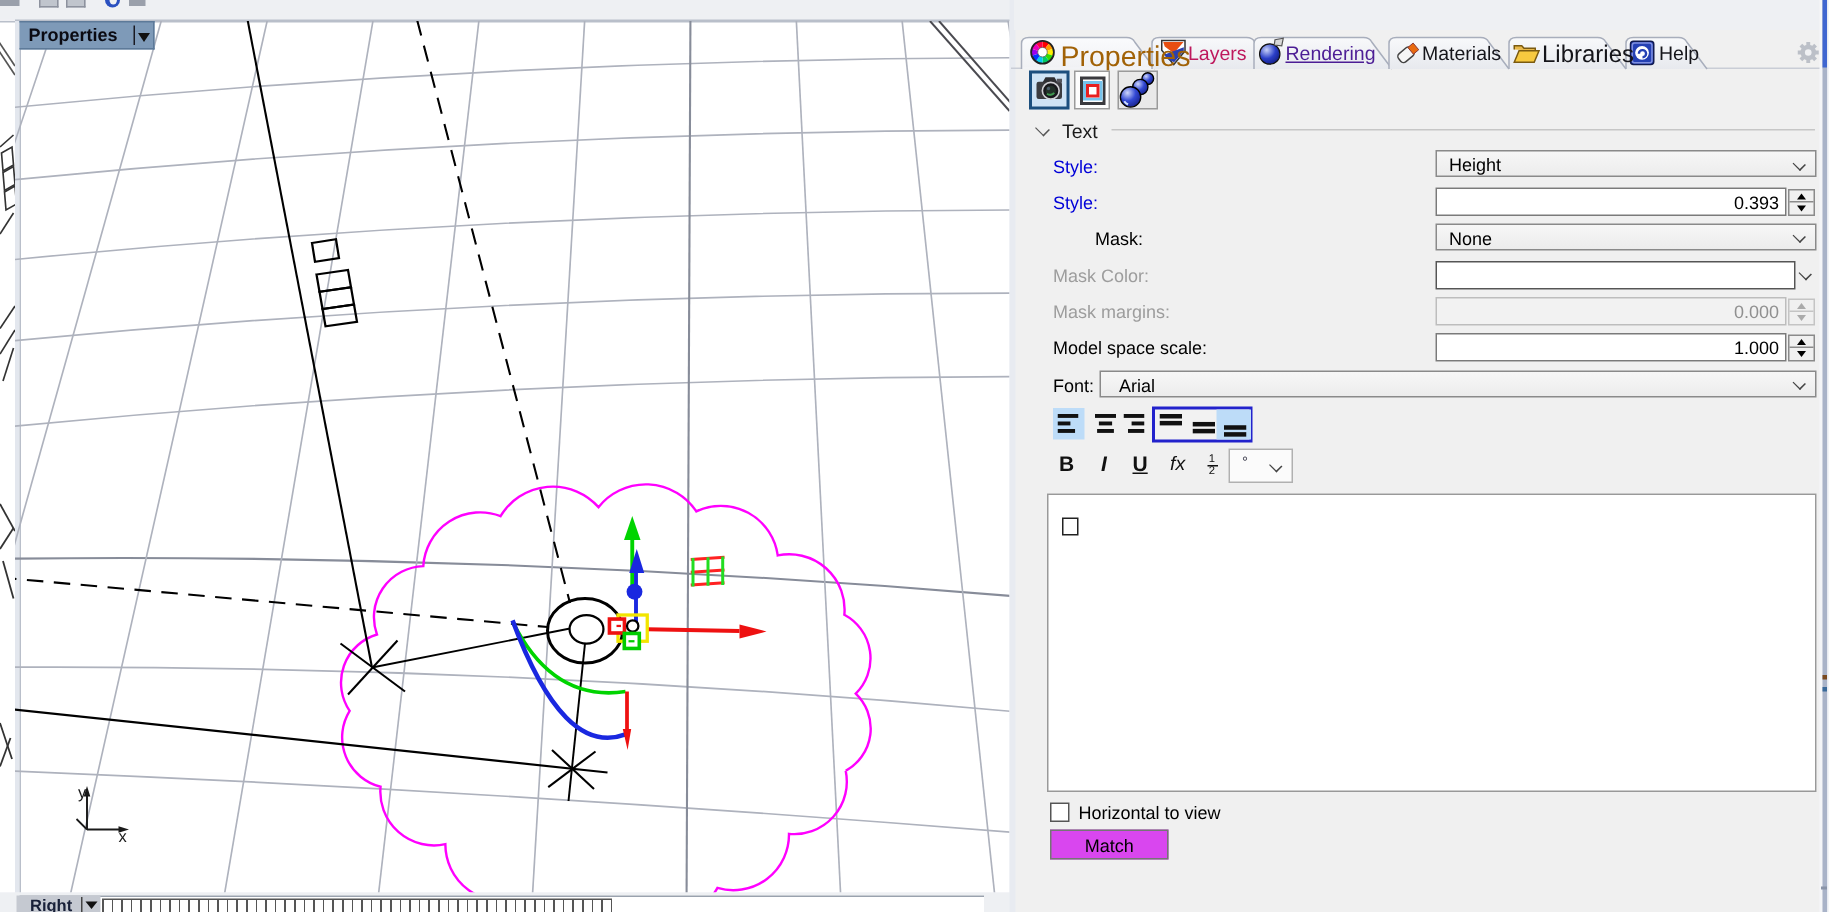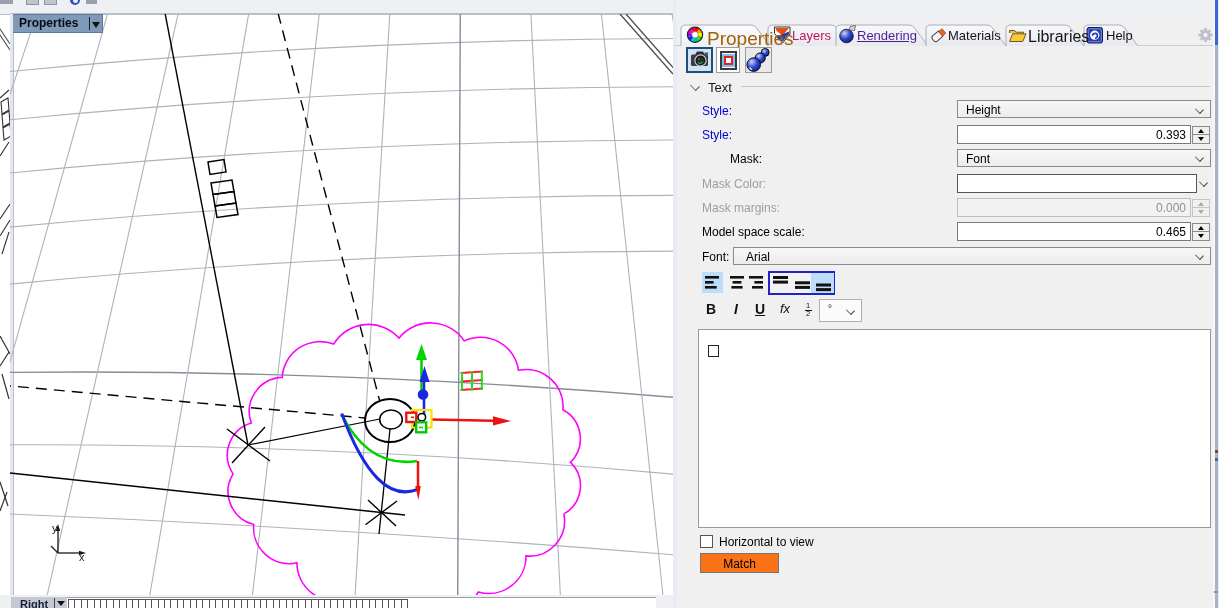--- a/index.html
+++ b/index.html
@@ -268,40 +268,40 @@
 <div class="abs" style="left:957px;top:125px;width:234px;height:19px;background:#fff;border:1px solid #7a7a7a;"></div>
 <div class="abs" style="left:0;top:128px;width:1186px;text-align:right;font-size:12px;color:#000;">0.393</div>
 <div style="position:absolute;left:1192px;top:125.5px;width:18px;height:18px;border:1px solid #8a8a8a;background:#f0f0f0;box-sizing:border-box;">
 <div style="position:absolute;left:0;top:0;width:100%;height:50%;border-bottom:1px solid #8a8a8a;"></div>
 <div style="position:absolute;left:4.5px;top:2.5px;width:0;height:0;border-left:3.5px solid transparent;border-right:3.5px solid transparent;border-bottom:4px solid #000;"></div>
 <div style="position:absolute;left:4.5px;top:10.5px;width:0;height:0;border-left:3.5px solid transparent;border-right:3.5px solid transparent;border-top:4px solid #000;"></div>
 </div>
 
 <div class="lbl" style="left:702px;top:152px;margin-left:28px;">Mask:</div>
 <div class="combo" style="left:957px;top:149px;width:254px;height:18px;">
-    <span>Font</span>
+    <span>None</span>
   </div>
 <div style="position:absolute;left:1196px;top:154px;width:7px;height:7px;border-right:1.4px solid #444;border-bottom:1.4px solid #444;transform:rotate(45deg) scale(1,0.8);"></div>
 
 <div class="lbl" style="left:702px;top:177px;color:#9d9d9d;">Mask Color:</div>
 <div class="abs" style="left:957px;top:174px;width:240px;height:19px;background:#fff;border:1.4px solid #555;"></div>
 <div style="position:absolute;left:1200px;top:179px;width:7px;height:7px;border-right:1.4px solid #444;border-bottom:1.4px solid #444;transform:rotate(45deg) scale(1,0.8);"></div>
 
 <div class="lbl" style="left:702px;top:201px;color:#9d9d9d;">Mask margins:</div>
 <div class="abs" style="left:957px;top:198px;width:234px;height:19px;background:#f2f2f2;border:1px solid #bdbdbd;"></div>
 <div class="abs" style="left:0;top:201px;width:1186px;text-align:right;font-size:12px;color:#909090;">0.000</div>
 <div style="position:absolute;left:1192px;top:198.5px;width:18px;height:18px;border:1px solid #c4c4c4;background:#f0f0f0;box-sizing:border-box;">
 <div style="position:absolute;left:0;top:0;width:100%;height:50%;border-bottom:1px solid #c4c4c4;"></div>
 <div style="position:absolute;left:4.5px;top:2.5px;width:0;height:0;border-left:3.5px solid transparent;border-right:3.5px solid transparent;border-bottom:4px solid #aaa;"></div>
 <div style="position:absolute;left:4.5px;top:10.5px;width:0;height:0;border-left:3.5px solid transparent;border-right:3.5px solid transparent;border-top:4px solid #aaa;"></div>
 </div>
 
 <div class="lbl" style="left:702px;top:225px;">Model space scale:</div>
 <div class="abs" style="left:957px;top:222px;width:234px;height:19px;background:#fff;border:1px solid #7a7a7a;"></div>
-<div class="abs" style="left:0;top:225px;width:1186px;text-align:right;font-size:12px;color:#000;">0.465</div>
+<div class="abs" style="left:0;top:225px;width:1186px;text-align:right;font-size:12px;color:#000;">1.000</div>
 <div style="position:absolute;left:1192px;top:222.5px;width:18px;height:18px;border:1px solid #8a8a8a;background:#f0f0f0;box-sizing:border-box;">
 <div style="position:absolute;left:0;top:0;width:100%;height:50%;border-bottom:1px solid #8a8a8a;"></div>
 <div style="position:absolute;left:4.5px;top:2.5px;width:0;height:0;border-left:3.5px solid transparent;border-right:3.5px solid transparent;border-bottom:4px solid #000;"></div>
 <div style="position:absolute;left:4.5px;top:10.5px;width:0;height:0;border-left:3.5px solid transparent;border-right:3.5px solid transparent;border-top:4px solid #000;"></div>
 </div>
 
 <div class="lbl" style="left:702px;top:250px;">Font:</div>
 <div class="combo" style="left:733px;top:247px;width:478px;height:18px;">
     <span style="left:12px;">Arial</span>
   </div>
@@ -348,21 +348,21 @@
 <div class="abs" style="left:819px;top:299px;width:43px;height:23px;background:#fbfbfb;border:1px solid #b0b0b0;"></div>
 <div class="abs" style="left:828px;top:303px;font-size:10px;color:#334;">°</div>
 <div style="position:absolute;left:847px;top:307px;width:7px;height:7px;border-right:1.4px solid #444;border-bottom:1.4px solid #444;transform:rotate(45deg) scale(1,0.8);"></div>
 
 <div class="abs" style="left:698px;top:329px;width:513px;height:199px;background:#fff;border:1px solid #999;"></div>
 <div class="abs" style="left:708px;top:344.5px;width:11px;height:12px;border:1.4px solid #222;"></div>
 
 <div class="abs" style="left:700px;top:535px;width:13px;height:13px;background:#fff;border:1px solid #555;"></div>
 <div class="lbl" style="left:719px;top:535px;">Horizontal to view</div>
 
-<div class="abs" style="left:700px;top:553px;width:79px;height:20px;background:#f97316;border:1px solid #757575;text-align:center;font-size:12px;color:#000;padding-top:2.5px;">Match</div>
+<div class="abs" style="left:700px;top:553px;width:79px;height:20px;background:#d946ef;border:1px solid #757575;text-align:center;font-size:12px;color:#000;padding-top:2.5px;">Match</div>
 
 <div class="abs" style="left:1213px;top:0;width:2px;height:608px;background:#f5f6f8;"></div>
 <div class="abs" style="left:1214.5px;top:0;width:3px;height:608px;background:#a9b3c8;"></div>
 <div class="abs" style="left:1214.5px;top:0;width:3px;height:45px;background:#3f66d0;"></div>
 <div class="abs" style="left:1215px;top:450px;width:3px;height:3px;background:#7a4a20;"></div>
 <div class="abs" style="left:1215px;top:458px;width:3px;height:3px;background:#3a6a9a;"></div>
 <div class="abs" style="left:1214px;top:591px;width:4px;height:2px;background:#8a94a8;"></div>
 <div class="abs" style="left:1218px;top:0;width:1px;height:608px;background:#e8ebf2;"></div>
 
 </body></html>

